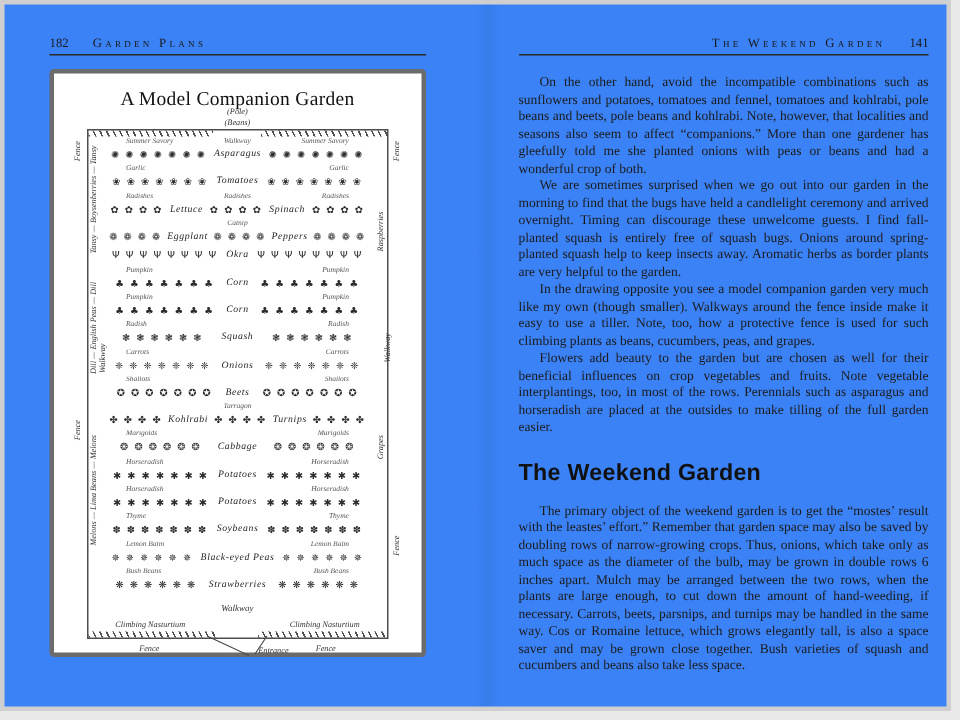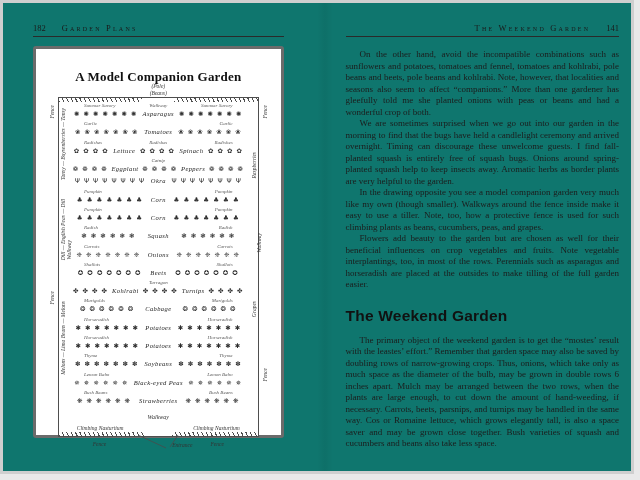--- a/index.html
+++ b/index.html
@@ -1,32 +1,32 @@
 <!DOCTYPE html>
 <html><head>
 <meta charset="utf-8">
 <style>
   html,body{margin:0;padding:0;}
   body{width:640px;height:480px;background:#e9e9e9;font-family:"Liberation Serif",serif;}
-  #spread{position:relative;width:634px;height:474px;margin:0;background:#0f766e;border:3px solid #cfcfcf;box-sizing:border-box;display:flex;overflow:hidden;gap:28px;}
+  #spread{position:relative;width:634px;height:474px;margin:0;background:#3b82f6;border:3px solid #cfcfcf;box-sizing:border-box;display:flex;overflow:hidden;gap:28px;}
   #gutter{position:absolute;left:314px;top:0;width:16px;height:100%;background:linear-gradient(to right,rgba(0,0,0,0),rgba(0,0,0,0.05),rgba(0,0,0,0));pointer-events:none;}
   .page{width:50%;height:100%;box-sizing:border-box;}
   #left-page{padding:20px 20px 0 30px;}
   #right-page{padding:20px 12px 0 14px;}
   
   .runhead{display:flex;align-items:baseline;font-size:8.5px;color:#1a1a1a;}
   .rh-caps{font-variant:small-caps;letter-spacing:2.2px;}
   .pgnum{font-size:8.5px;letter-spacing:0;}
   #left-page .runhead .pgnum{margin-right:16px;}
   #right-page .runhead{justify-content:flex-end;}
   #right-page .runhead .pgnum{margin-left:16px;}
   .rule{border:0;border-top:1px solid #2a2a2a;margin:3px 0 0 0;}
   
   #fig-box{margin-top:9px;border:3px solid #6b6b6b;border-radius:3px;background:#fff;height:392px;box-sizing:border-box;padding:6px 10px 8px;}
-  #fig-title{text-align:center;font-weight:bold;font-size:13px;color:#111;letter-spacing:0.2px;margin:14px 0 6px;}
+  #fig-title{text-align:center;font-weight:normal;font-size:13px;color:#111;letter-spacing:0.2px;margin:3px 0 6px;}
   #drawing{position:relative;height:340px;border:1px solid #4e4e4e;margin:12px 12px 0;box-sizing:border-box;background:#fff;}
   .hatch{position:absolute;height:4px;background:repeating-linear-gradient(65deg,#4e4e4e 0 1px,transparent 1px 4px);}
   .hatch-tl{top:0;left:0;width:42%;}
   .hatch-tr{top:0;right:0;width:42%;}
   .hatch-bl{bottom:0;left:0;width:43%;}
   .hatch-br{bottom:0;right:0;width:43%;}
   #gate{position:absolute;top:-15px;left:50%;transform:translateX(-50%);text-align:center;font-style:italic;font-size:5.5px;line-height:6.5px;color:#333;white-space:nowrap;}
   #gate span{display:block;}
   
   #garden-rows{position:absolute;top:5px;left:13px;right:13px;bottom:30px;display:flex;flex-direction:column;justify-content:space-between;}

